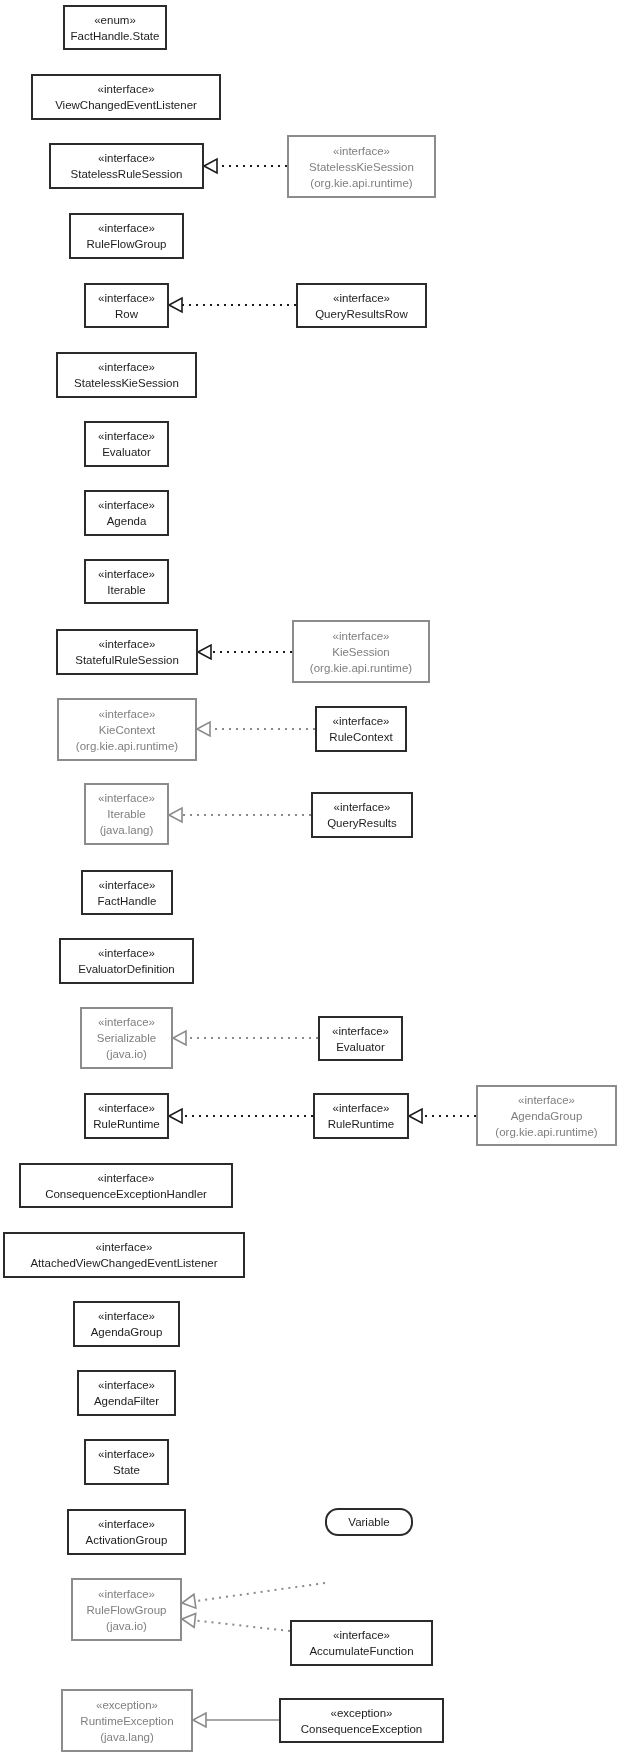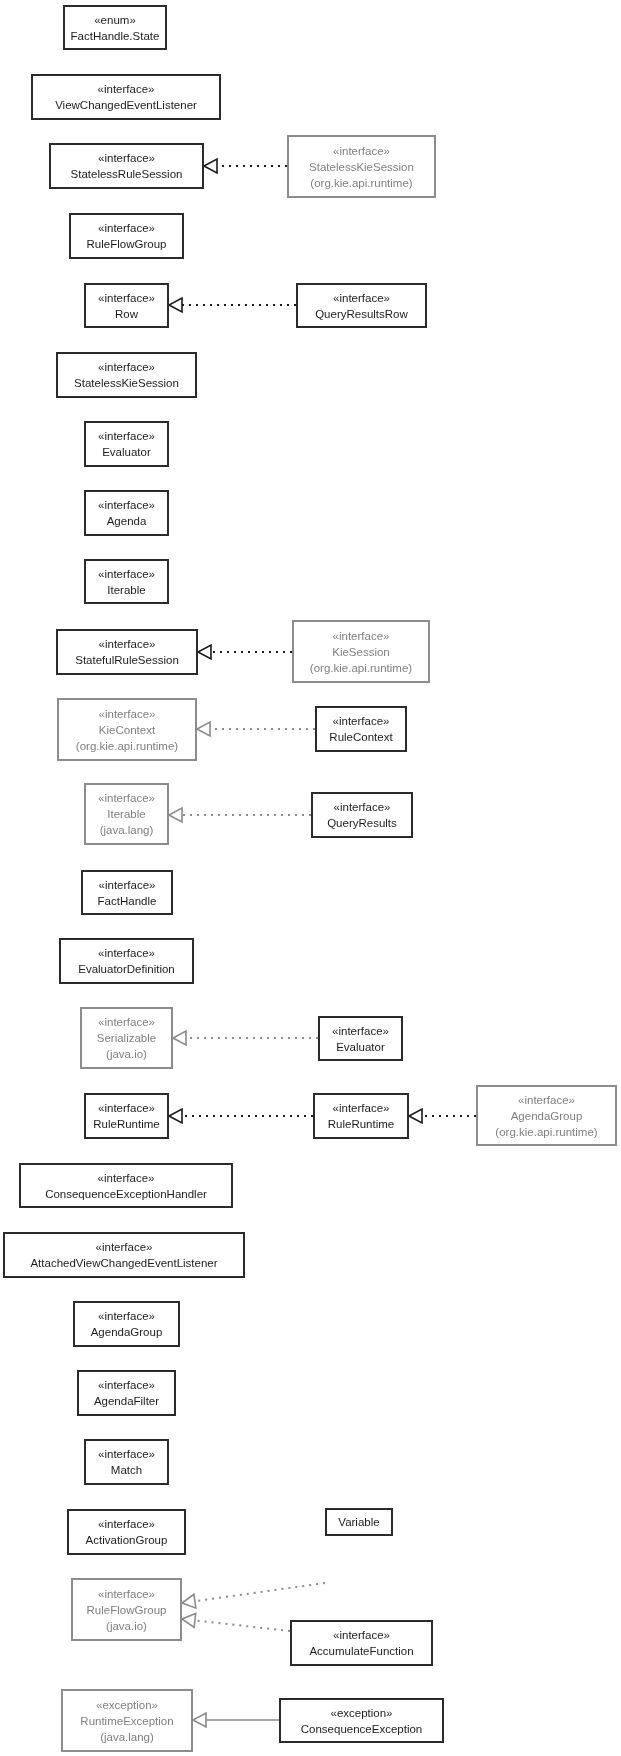--- a/index.html
+++ b/index.html
@@ -194,32 +194,32 @@
       <div class="node internal" style="left: 73px; top: 1301px; width: 107px; height: 46px;">
         <div>«interface»</div>
         <div>AgendaGroup</div>
       </div>
       <div class="node internal" style="left: 77px; top: 1370px; width: 99px; height: 46px;">
         <div>«interface»</div>
         <div>AgendaFilter</div>
       </div>
       <div class="node internal" style="left: 84px; top: 1439px; width: 85px; height: 46px;">
         <div>«interface»</div>
-        <div>Match</div>
+        <div>State</div>
       </div>
       <div class="node internal" style="left: 67px; top: 1509px; width: 119px; height: 46px;">
         <div>«interface»</div>
         <div>ActivationGroup</div>
       </div>
       <div class="node external" style="left: 71px; top: 1578px; width: 111px; height: 63px;">
         <div>«interface»</div>
         <div>RuleFlowGroup</div>
         <div>(java.io)</div>
       </div>
-      <div class="node internal" style="left: 325px; top: 1508px; width: 68px; height: 28px;">
+      <div class="node internal" style="left: 325px; top: 1508px; width: 88px; height: 28px; border-radius: 13px;">
         <div>Variable</div>
       </div>
       <div class="node internal" style="left: 290px; top: 1620px; width: 143px; height: 46px;">
         <div>«interface»</div>
         <div>AccumulateFunction</div>
       </div>
       <div class="node external" style="left: 61px; top: 1689px; width: 132px; height: 63px;">
         <div>«exception»</div>
         <div>RuntimeException</div>
         <div>(java.lang)</div>

